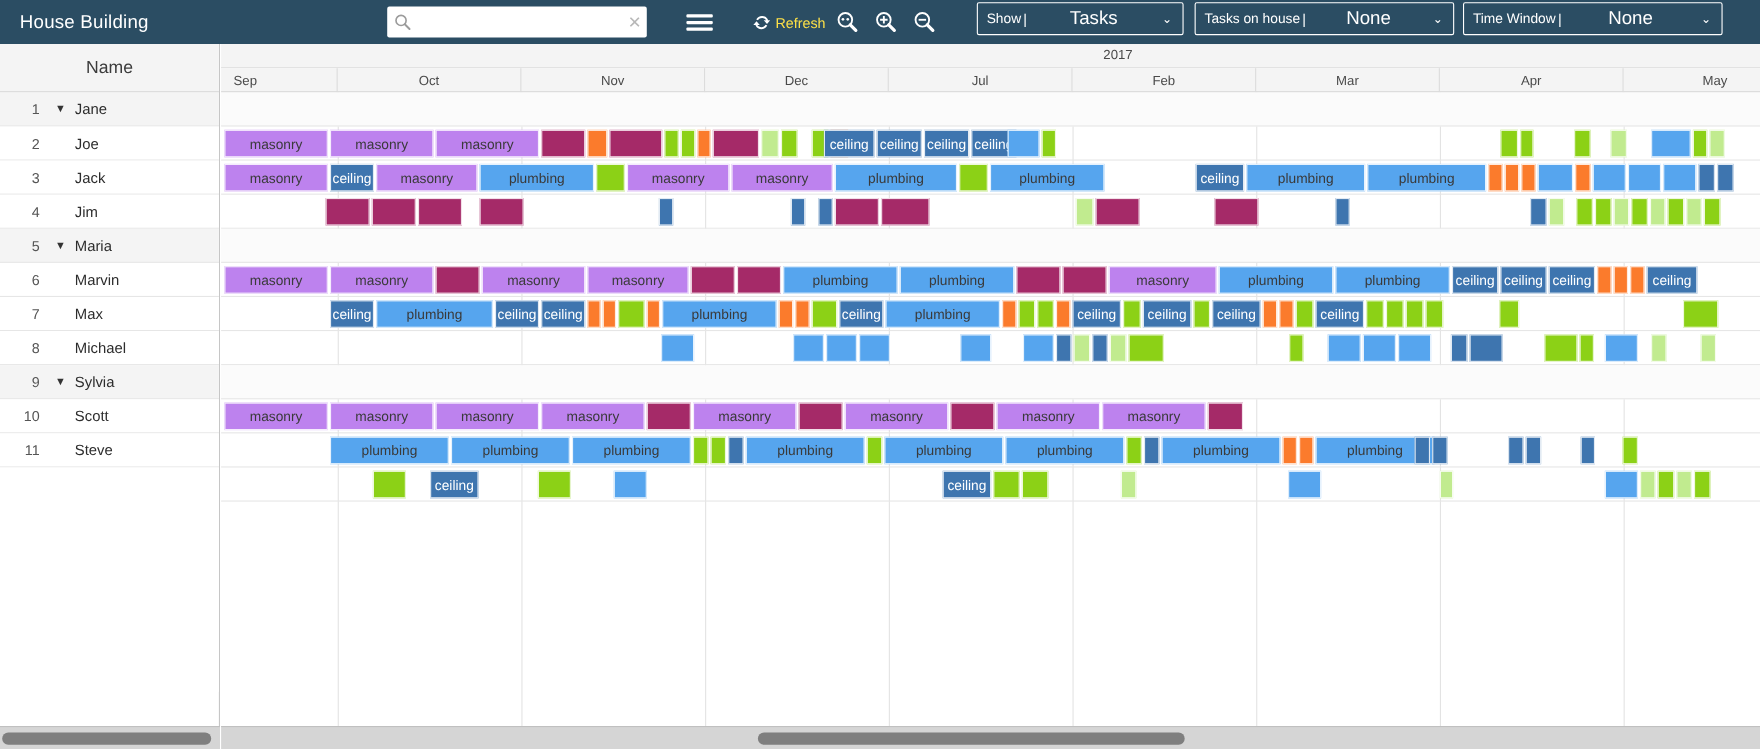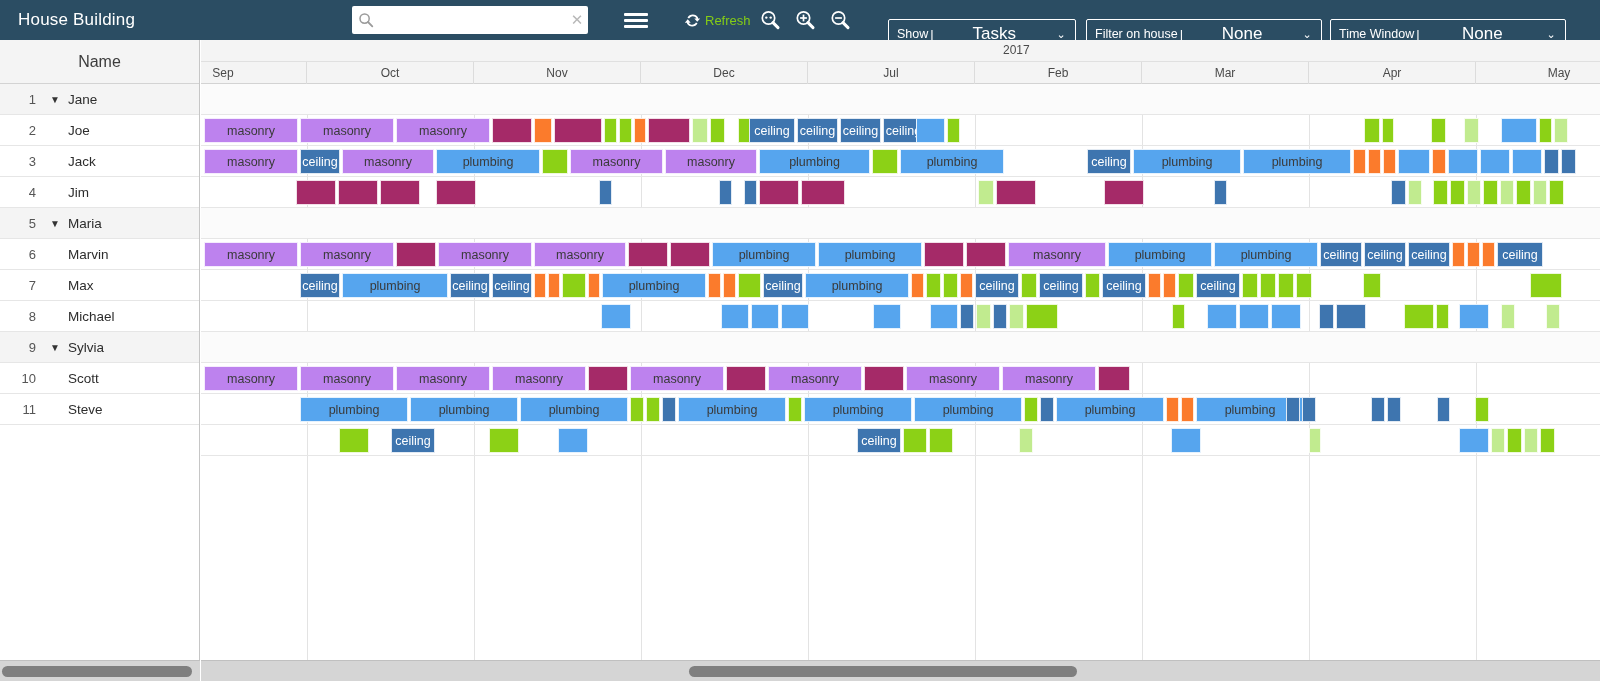--- a/index.html
+++ b/index.html
@@ -45,27 +45,27 @@
     cursor: pointer; color: #fff;
   }
   #hamburger-btn { position: absolute; left: 622px; top: 8px; width: 28px; height: 24px; }
   #hamburger-btn span {
     display: block; width: 24px; height: 3px; background: #fff; margin: 3px 0; border-radius: 1px;
   }
   #refresh-btn {
     position: absolute; left: 684px; top: 9px; height: 22px;
     display: flex; align-items: center; gap: 4px; cursor: pointer;
   }
-  #refresh-label { color: #84cc16; font-size: 13px; }
+  #refresh-label { color: #fde047; font-size: 13px; }
   #zoom-fit-btn  { position: absolute; left: 757px; top: 8px; width: 26px; height: 24px; }
   #zoom-in-btn   { position: absolute; left: 792px; top: 8px; width: 26px; height: 24px; }
   #zoom-out-btn  { position: absolute; left: 827px; top: 8px; width: 26px; height: 24px; }
 
   .dropdown {
-    position: absolute; top: 19px; height: 30px;
+    position: absolute; top: 2px; height: 30px;
     border: 1px solid #ffffff; border-radius: 2px;
     display: flex; align-items: center; cursor: pointer;
     background: transparent;
     justify-content: space-between;
   }
   .dd-label { color: #ffffff; font-size: 12.5px; padding-left: 8px; white-space: nowrap; }
   .dd-sep   { color: #ffffff; font-size: 13px; padding: 0 2px; }
   .dd-value {
     flex: 1 1 auto; text-align: center; color: #ffffff;
     font-size: 17px; white-space: nowrap; padding: 0 6px;
@@ -238,21 +238,21 @@
   </div>
 
   <div id="dd-show" class="dropdown">
     <span class="dd-label">Show</span>
     <span class="dd-sep">|</span>
     <span class="dd-value">Tasks</span>
     <span class="dd-caret">⌄</span>
   </div>
 
   <div id="dd-filter-house" class="dropdown">
-    <span class="dd-label">Filter on house</span>
+    <span class="dd-label">Tasks on house</span>
     <span class="dd-sep">|</span>
     <span class="dd-value">None</span>
     <span class="dd-caret">⌄</span>
   </div>
 
   <div id="dd-time-window" class="dropdown">
     <span class="dd-label">Time Window</span>
     <span class="dd-sep">|</span>
     <span class="dd-value">None</span>
     <span class="dd-caret">⌄</span>

